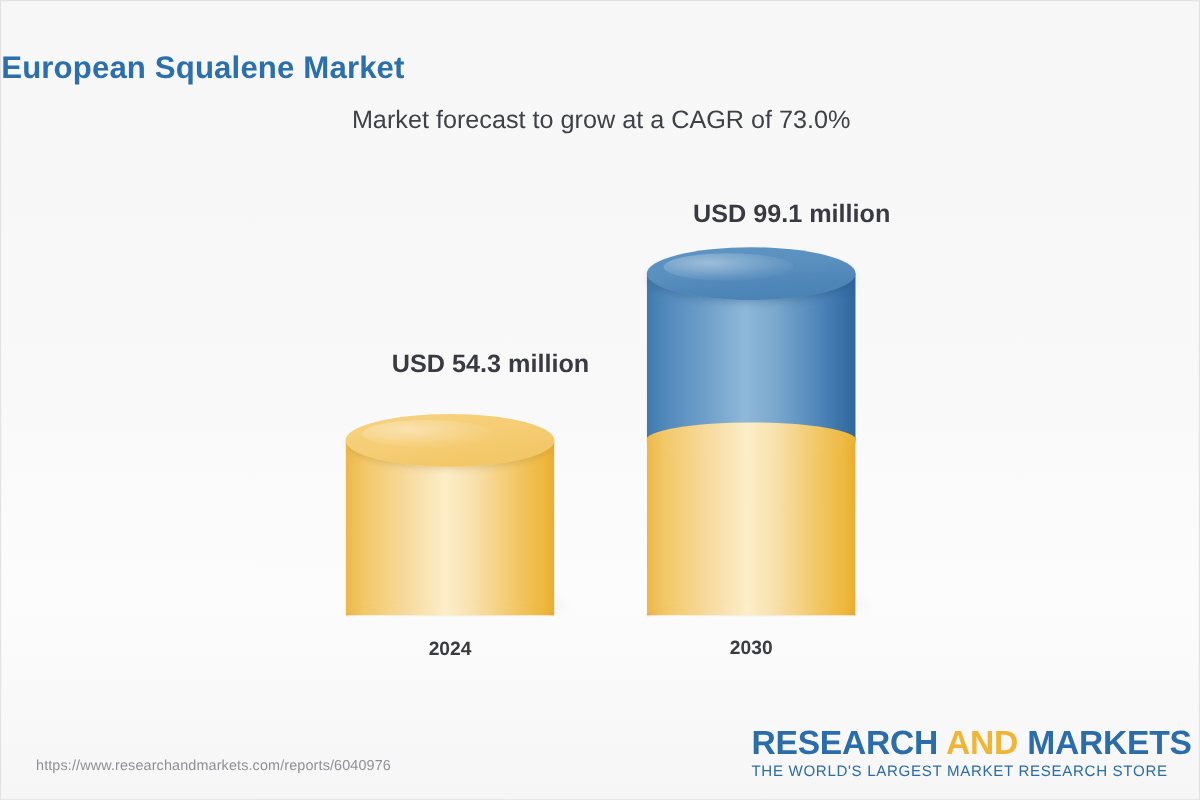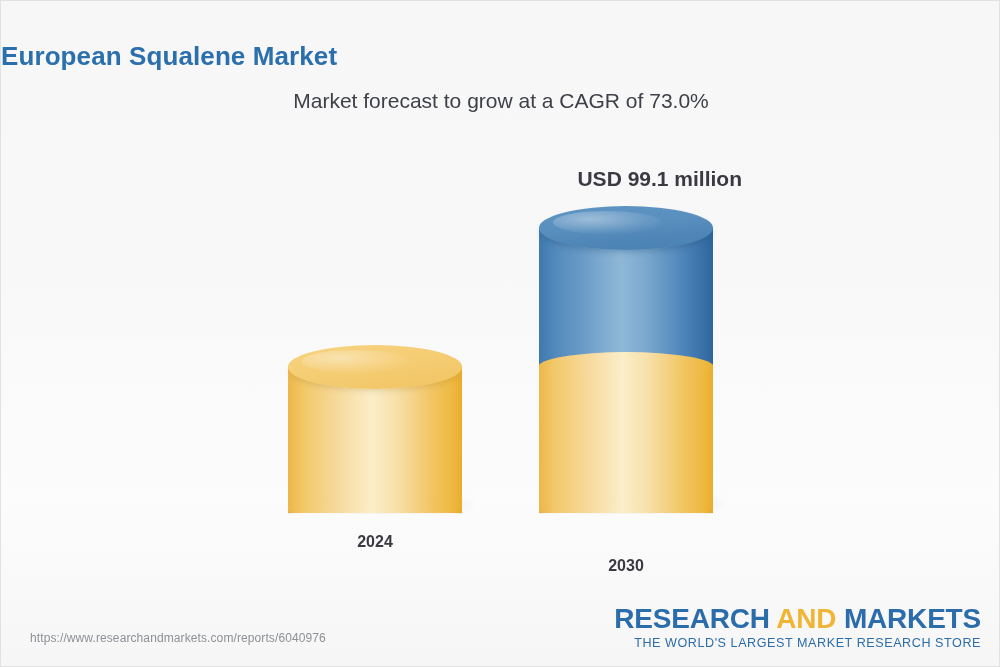--- a/index.html
+++ b/index.html
@@ -50,21 +50,21 @@
 
   
   .category-label {
     position: absolute;
     text-align: center;
     font-size: 16px;
     font-weight: bold;
     color: #3a3a42;
   }
   #category-label-0 { top: 532px; left: 287px; width: 174px; }
-  #category-label-1 { top: 556px; left: 538px; width: 174px; }
+  #category-label-1 { top: 531px; left: 538px; width: 174px; }
 
   
   .cylinder-group { position:absolute; }
   .cyl-shadow {
     position:absolute;
     bottom:-4px; left:10px;
     width: 176px; height: 26px;
     background: radial-gradient(ellipse at 50% 50%, rgba(120,120,120,0.22) 0%, rgba(150,150,150,0.10) 55%, rgba(255,255,255,0) 75%);
     filter: blur(3px);
   }
@@ -165,22 +165,22 @@
   
   #footer-url {
     position:absolute;
     left: 29px; bottom: 21px;
     font-size: 12px;
     color: #8d9096;
     letter-spacing: 0.1px;
   }
   #logo-block {
     position:absolute;
-    right: 18px; bottom: 16px;
-    text-align: right;
+    right: 6px; bottom: 16px;
+    text-align: left;
     margin-left: 32px;
   }
   #logo-wordmark {
     font-size: 28px;
     font-weight: bold;
     letter-spacing: -0.2px;
     line-height: 1.05;
     white-space: nowrap;
   }
   .logo-blue { color: #2b6cab; }
@@ -195,20 +195,21 @@
   }
 </style>
 </head>
 <body>
 
 <div id="canvas">
 
   <div id="chart-title">European Squalene Market</div>
   <div id="chart-subtitle">Market forecast to grow at a CAGR of 73.0%</div>
 
+  <div class="value-label" id="value-label-0">USD 54.3 million</div>
   <div class="value-label" id="value-label-1">USD 99.1 million</div>
 
   <div class="cylinder-group" id="cylinder-2024" style="top: 343.785px; height: 168.215px;">
     <div class="cyl-shadow"></div>
     <div class="cyl-body">
       <div class="cyl-yellow-fill"></div>
     </div>
     <div class="cyl-bottom-curve"></div>
     <div class="cyl-bottom-mask"></div>
     <div class="cyl-top cyl-top-yellow">

